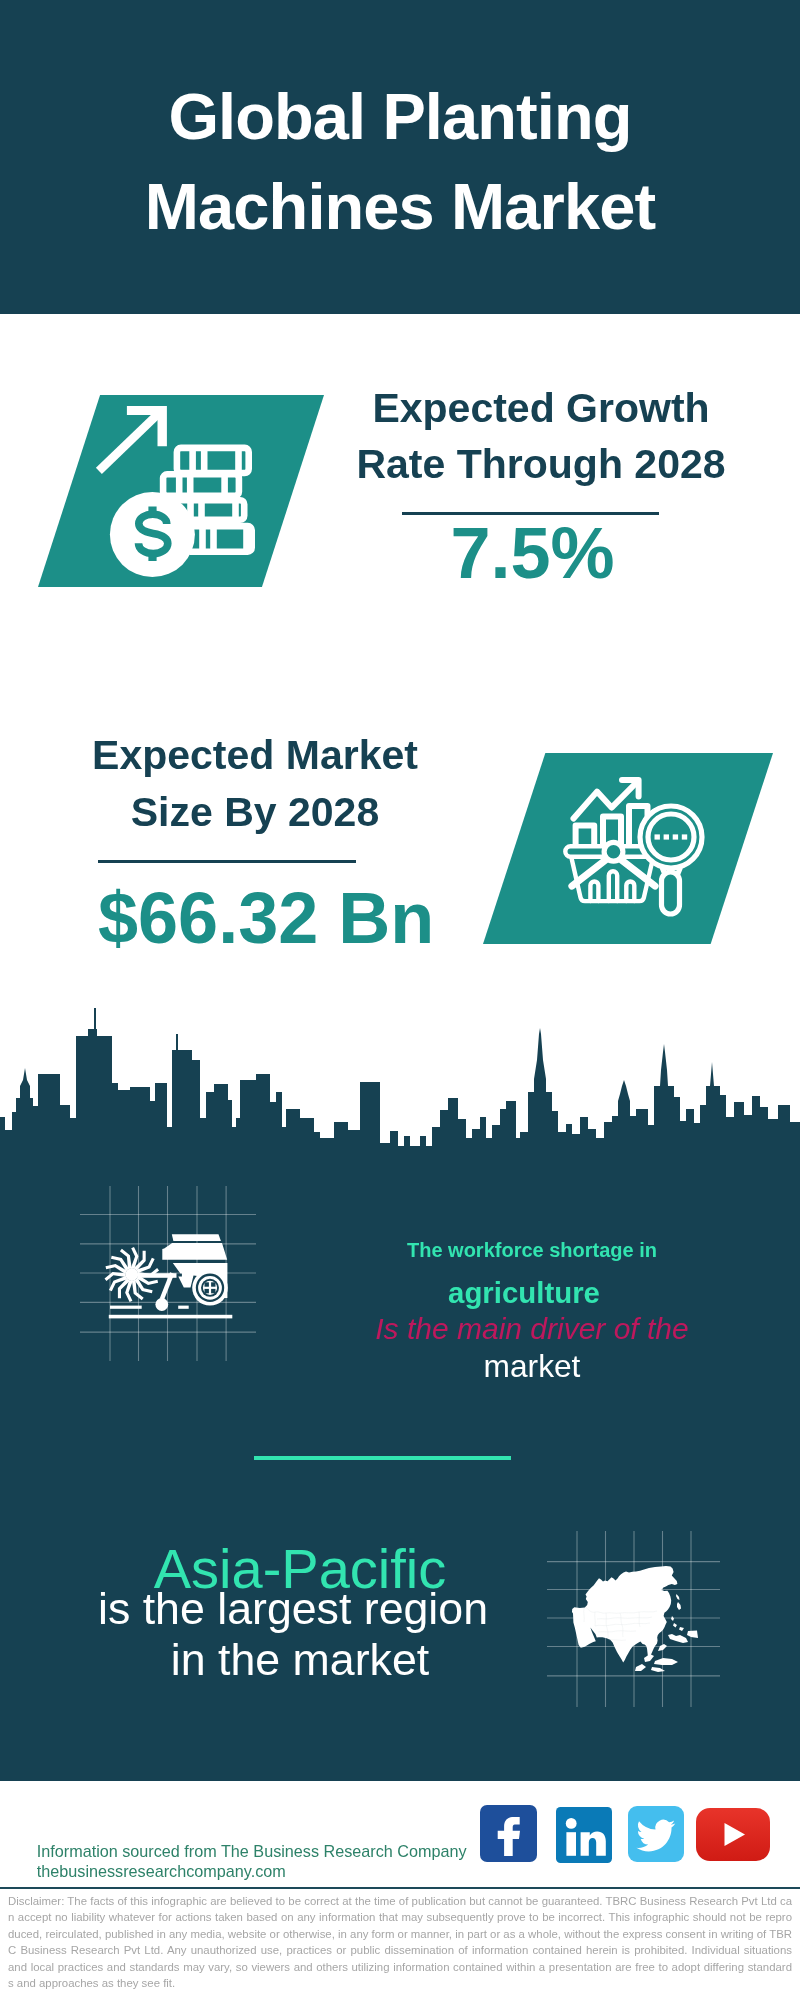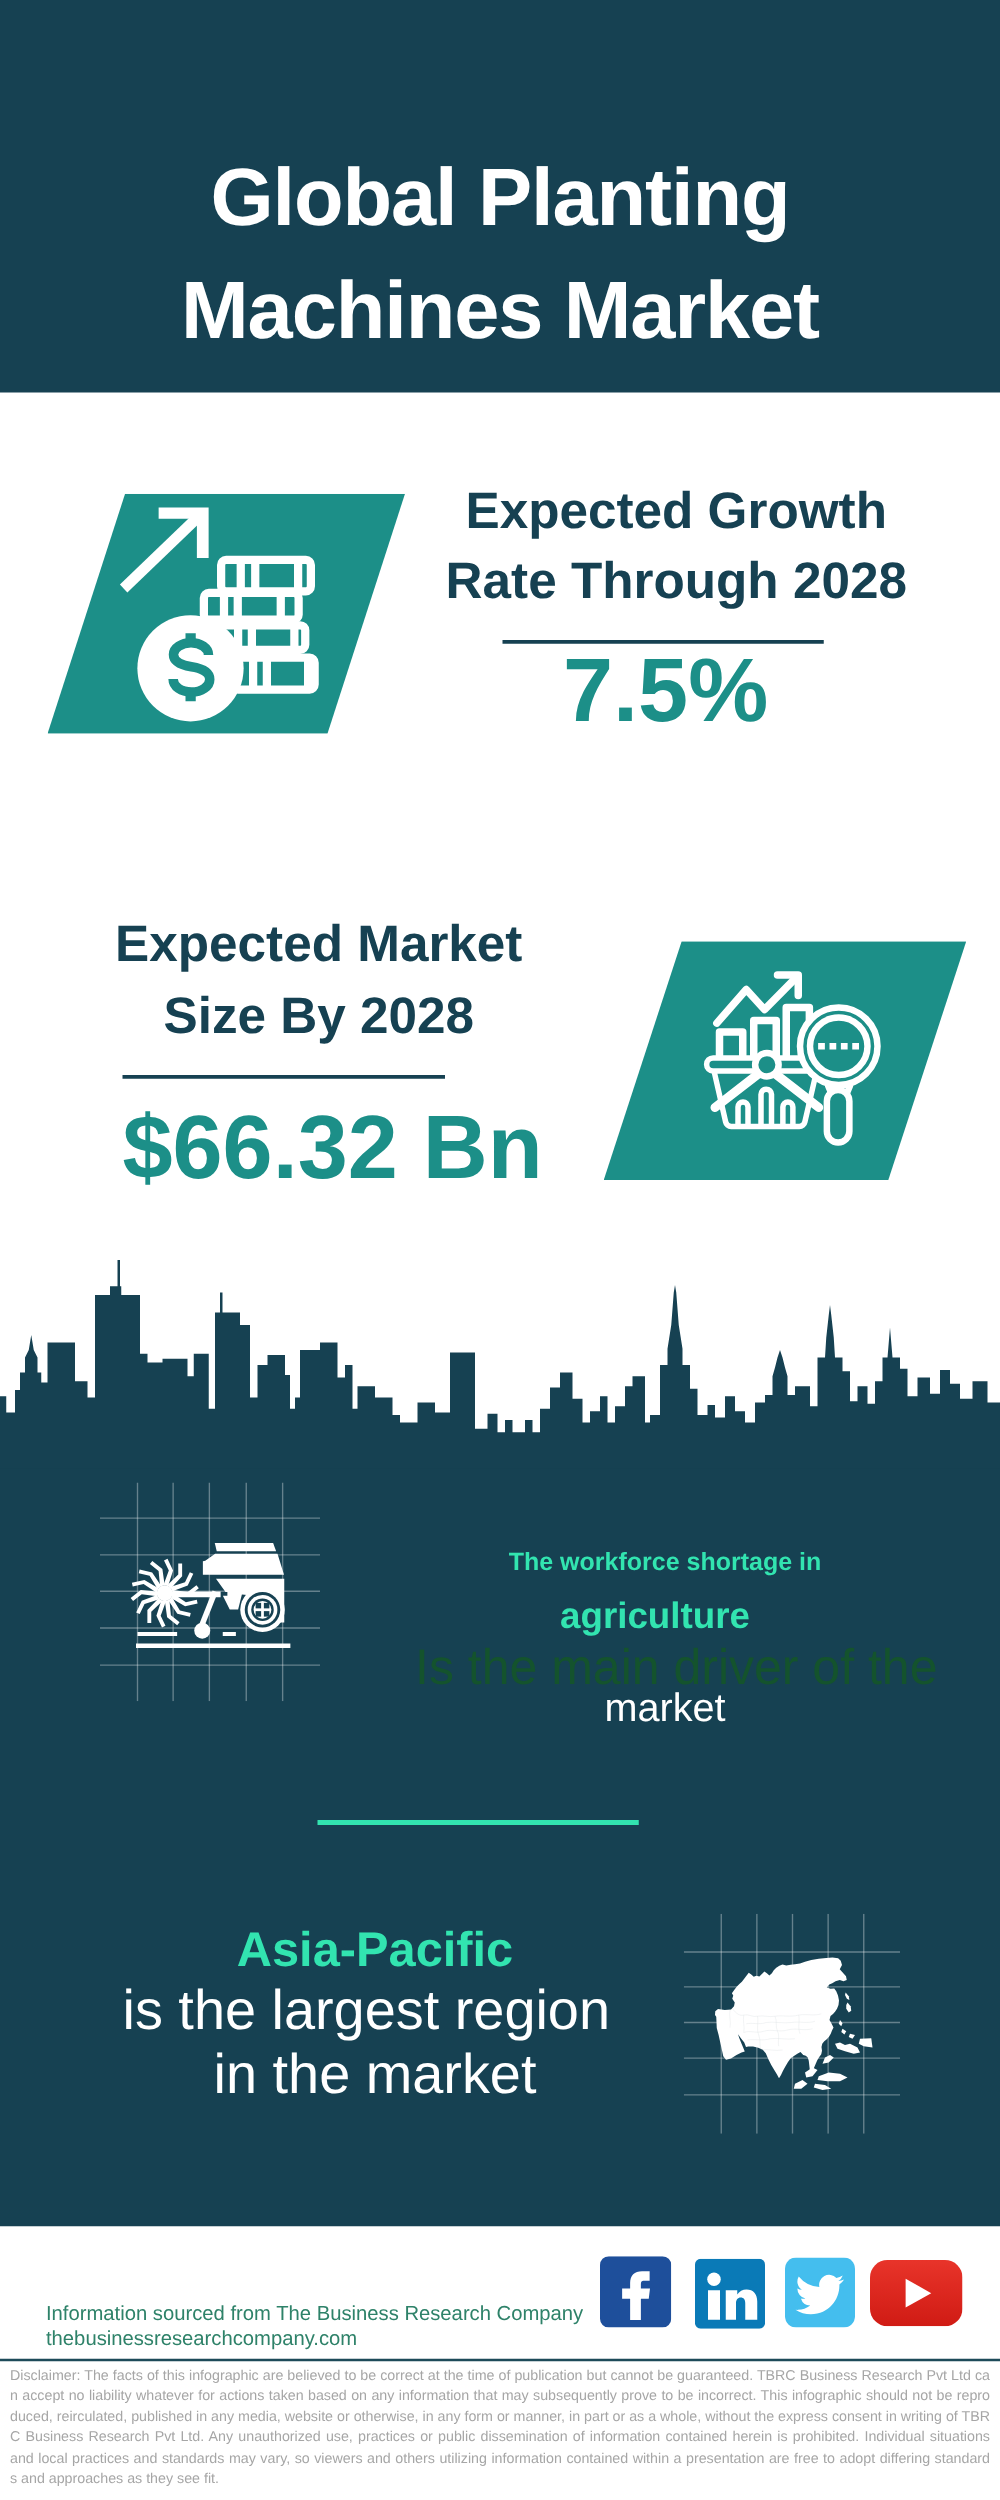--- a/index.html
+++ b/index.html
@@ -5,21 +5,21 @@
   html,body{margin:0;padding:0;}
   body{width:800px;height:2000px;background:#ffffff;font-family:"Liberation Sans",sans-serif;overflow:hidden;}
   #page{position:relative;width:800px;height:2000px;overflow:hidden;}
   .abs{position:absolute;}
 
   
   #header{left:0;top:0;width:800px;height:314px;background:#164152;}
   #title{left:0;top:0;width:800px;text-align:center;color:#ffffff;
          font-weight:700;font-size:65px;line-height:90.4px;letter-spacing:-0.9px;}
   #title .tl{display:block;}
-  #title .tl1{padding-top:113px;}
+  #title .tl1{padding-top:72px;}
 
   
   .para{position:absolute;background:#1c8f88;}
   .stat-label{position:absolute;color:#164152;font-weight:700;font-size:41px;
               line-height:56.6px;text-align:center;white-space:nowrap;}
   .stat-rule{position:absolute;height:3px;background:#164152;}
   .stat-value{position:absolute;color:#1c8f88;font-weight:700;font-size:72px;
               line-height:72px;text-align:center;white-space:nowrap;}
 
   #para1{left:38px;top:395px;width:286px;height:192px;
@@ -39,24 +39,24 @@
   #skyline{left:0;top:990px;width:800px;height:185px;}
   .grid-box{position:absolute;}
   .fact-text{position:absolute;text-align:center;line-height:1;}
   #mint-rule{left:254px;top:1456.3px;width:256.5px;height:4px;background:#32e4b0;}
   #grid1{left:79.5px;top:1186px;width:176px;height:175px;}
   #grid2{left:547px;top:1530.5px;width:173px;height:176px;}
   .gridlines{position:absolute;left:0;top:0;}
   .fl{white-space:nowrap;}
   #f1l1{left:332px;width:400px;top:1240.3px;font-size:20px;color:#32e4b0;font-weight:700;}
   #f1l2{left:324px;width:400px;top:1277.6px;font-size:29.4px;color:#32e4b0;font-weight:700;}
-  #f1l3{left:332px;width:400px;top:1314.3px;font-size:40px;color:#14532d;font-weight:400;}
+  #f1l3{left:332px;width:400px;top:1314.3px;font-size:30px;color:#be185d;font-weight:400;font-style:italic;}
   #f1l4{left:332px;width:400px;top:1351.0px;font-size:31.7px;color:#ffffff;font-weight:400;}
   #f1l1,#f1l2,#f1l3,#f1l4{margin-left:0;text-indent:0;}
-  #f2l1{left:100px;width:400px;top:1540.5px;font-size:39px;color:#32e4b0;font-weight:700;}
+  #f2l1{left:100px;width:400px;top:1540.5px;font-size:56px;color:#32e4b0;font-weight:400;}
   #f2l2{left:93px;width:400px;top:1587.1px;font-size:44.7px;color:#ffffff;font-weight:400;}
   #f2l3{left:100px;width:400px;top:1637.5px;font-size:44.7px;color:#ffffff;font-weight:400;}
 
   
   #footer-src{left:36.8px;top:1813.2px;color:#2e8269;font-size:16.2px;line-height:20px;
               font-weight:400;white-space:nowrap;margin-top:28px;}
   .soc{position:absolute;}
   #soc-fb{left:480px;top:1805px;}
   #soc-li{left:556px;top:1807px;}
   #soc-tw{left:627.5px;top:1806px;}

